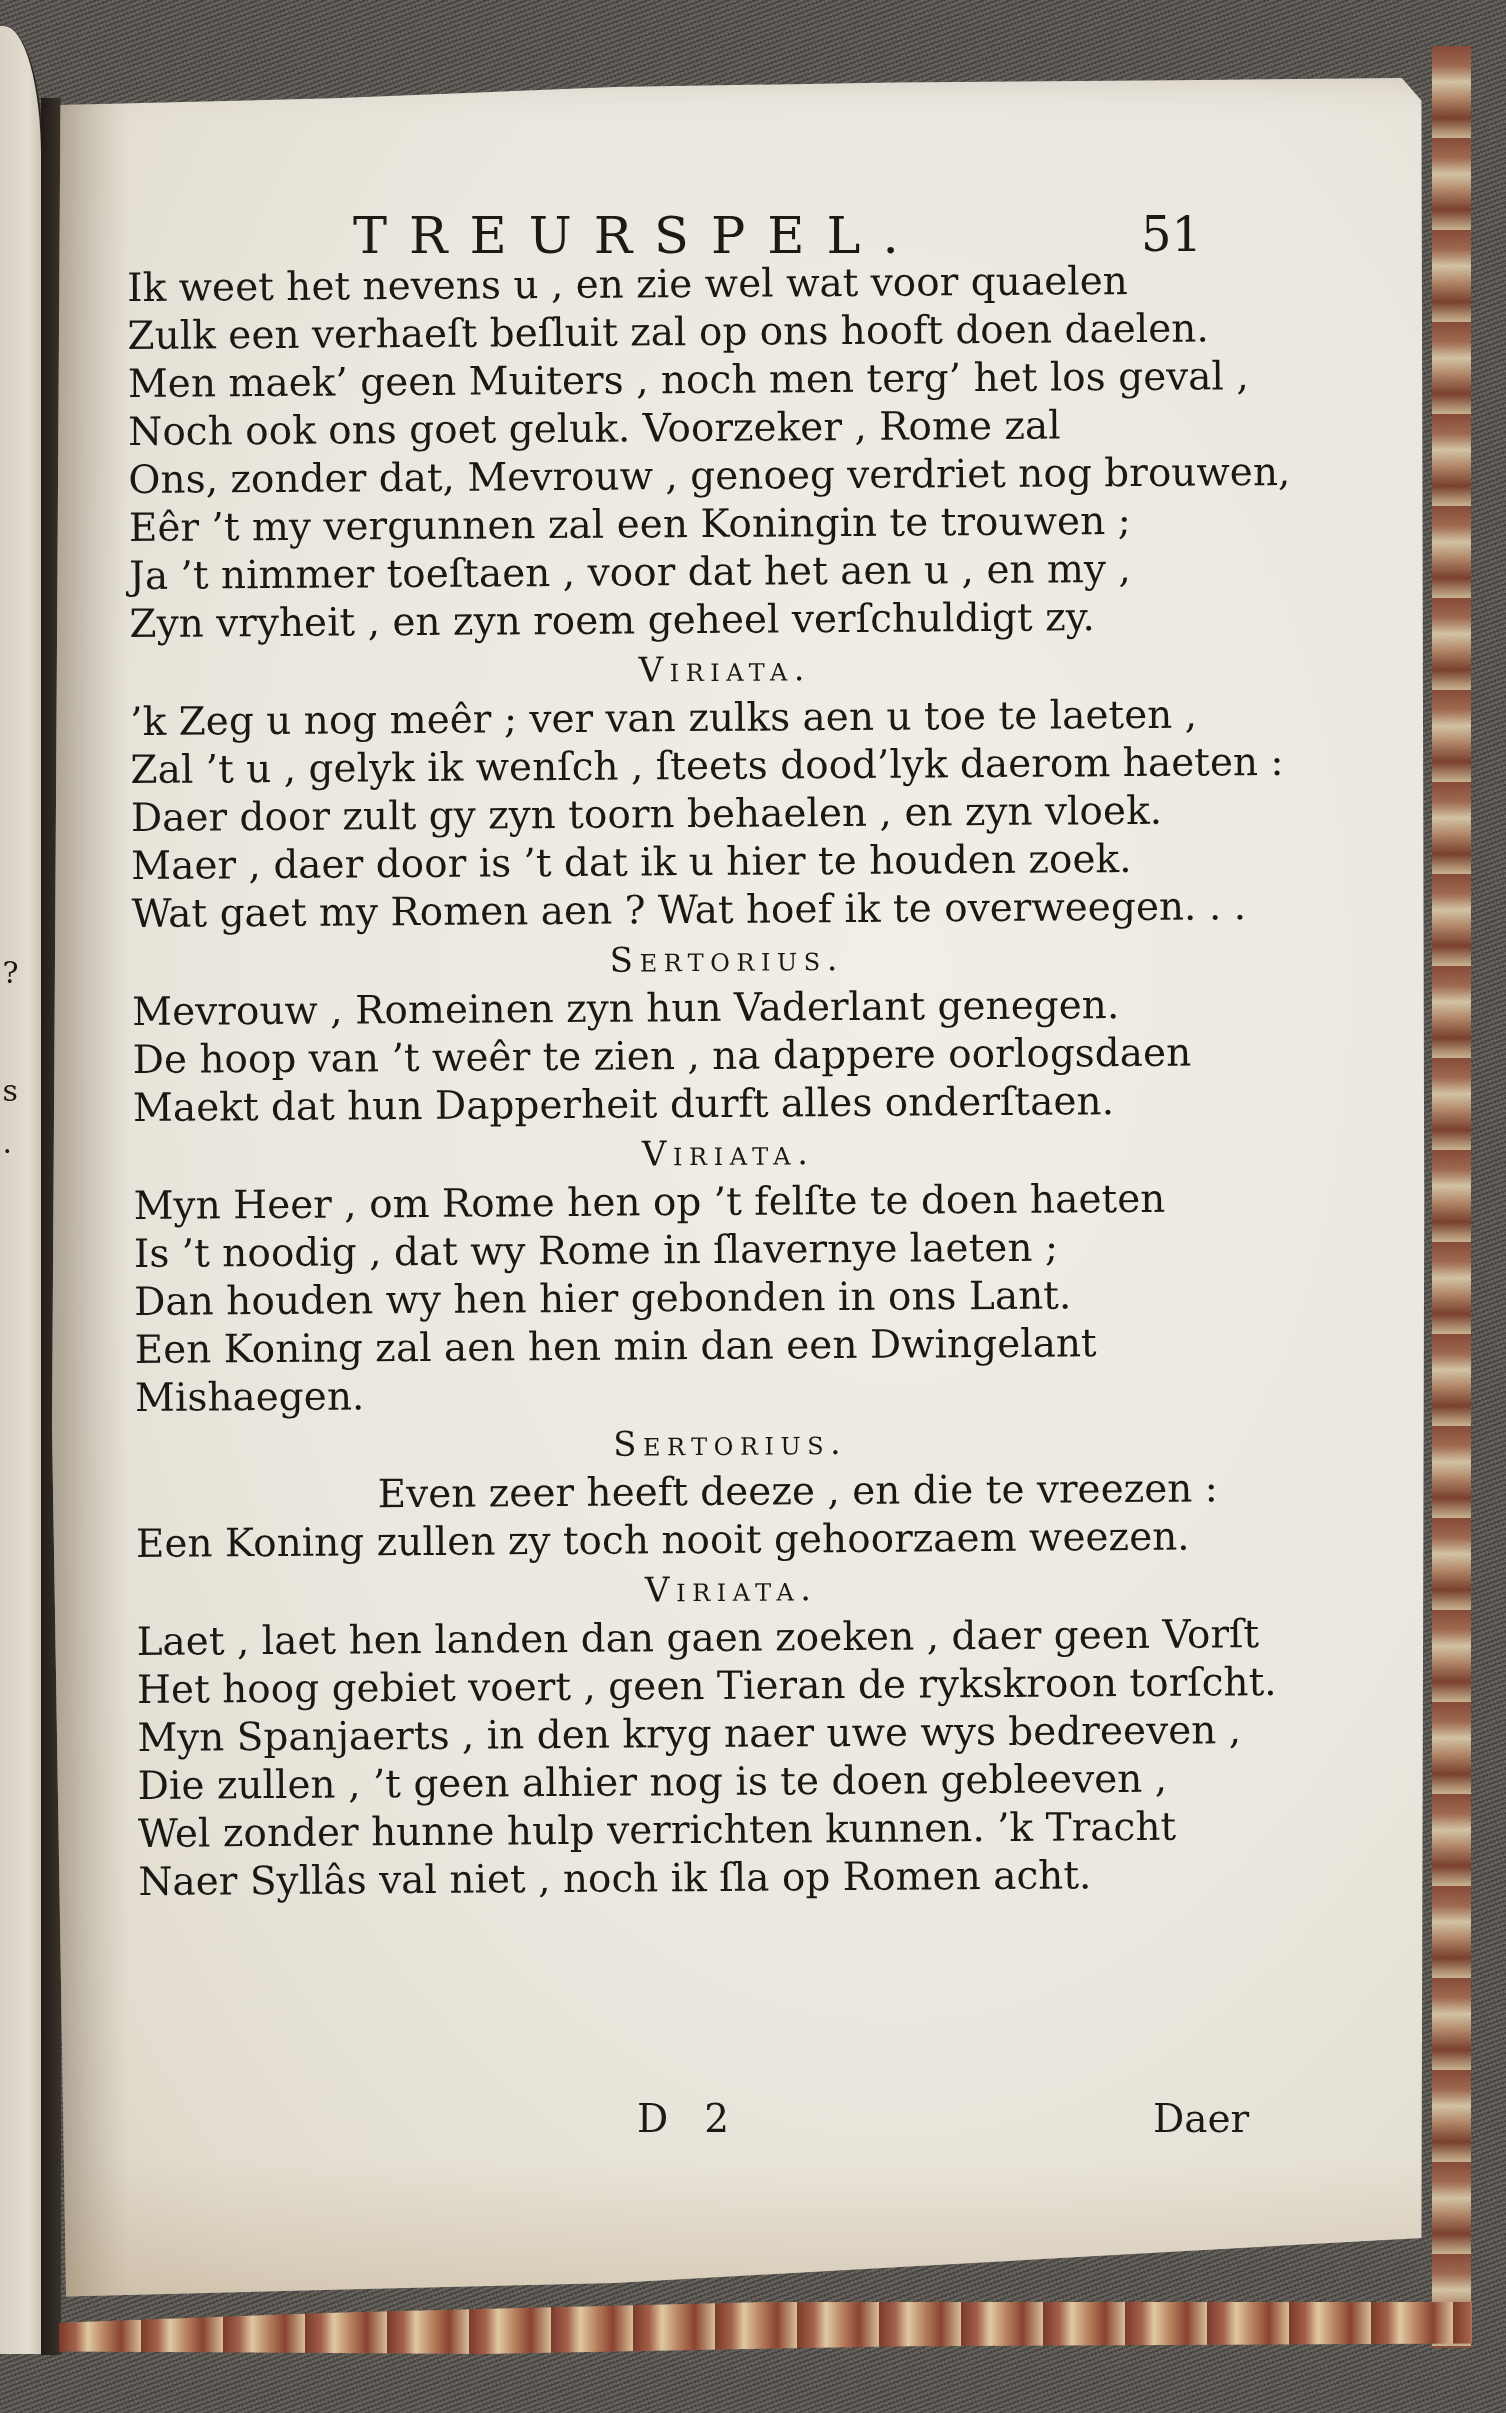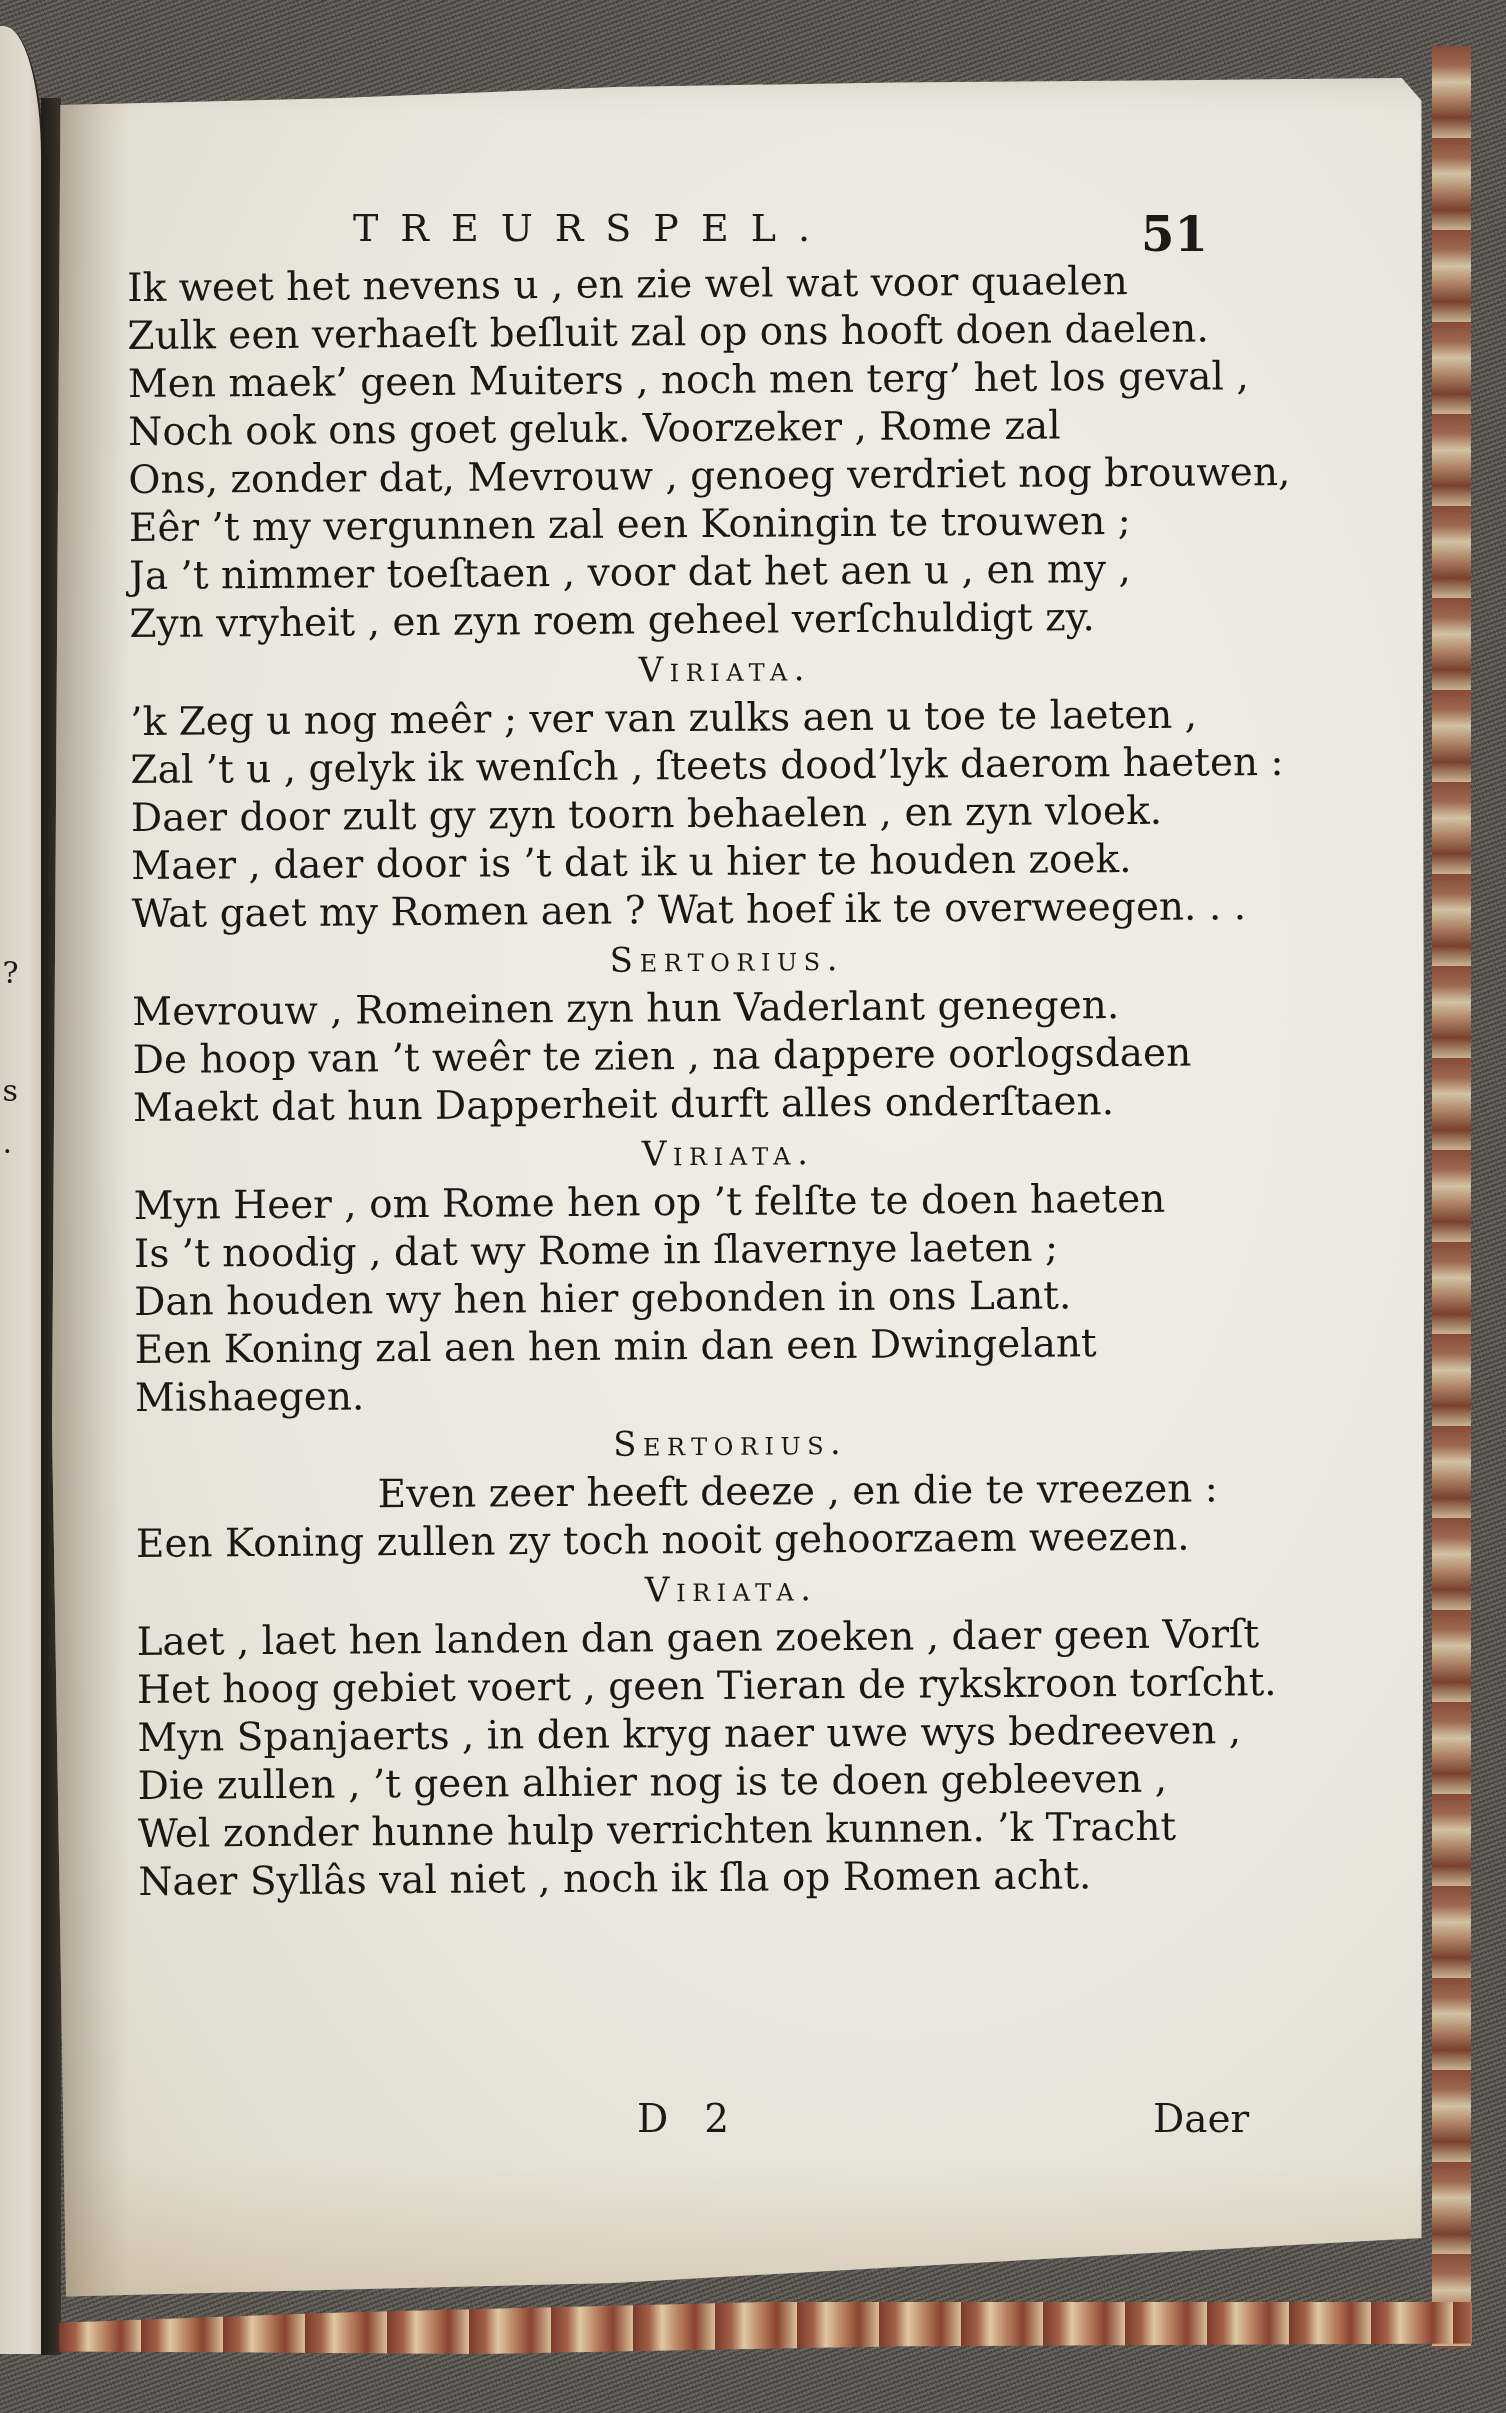--- a/index.html
+++ b/index.html
@@ -50,24 +50,24 @@
   }
   .page::after {
     content: ""; position: absolute; left: 0; bottom: 0; width: 100%; height: 170px;
     background: linear-gradient(0deg, rgba(180,150,110,0.35), rgba(180,150,110,0));
   }
   .running-head {
     position: absolute; top: 128px; left: 0; width: 100%; height: 59px;
   }
   .running-title {
     position: absolute; left: 301px; top: 0;
-    font-size: 38px; letter-spacing: 22px; color: #1c1a17;
+    font-size: 51px; letter-spacing: 22px; color: #1c1a17;
   }
   .folio {
-    position: absolute; left: 1089px; top: 0; font-size: 48px; color: #1c1a17; font-weight: bold;
+    position: absolute; left: 1089px; top: 0; font-size: 48px; color: #1c1a17;
   }
   .text-block {
     position: absolute; left: 75px; top: 186px; width: 1151px;
     color: #1a1815; font-size: 39px; line-height: 48px;
     transform: rotate(-0.4deg); transform-origin: left top;
   }
   .line { white-space: nowrap; display: block; }
   .line.indent { padding-left: 242px; }
   .speaker {
     display: block; text-align: center; font-size: 34px; letter-spacing: 6.5px;

